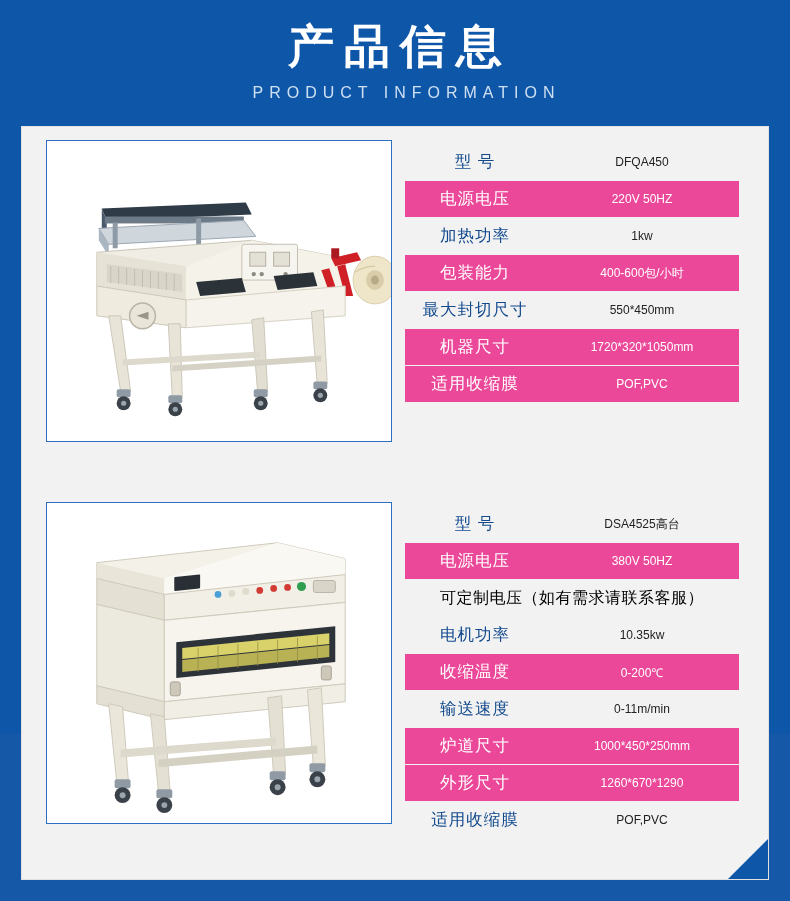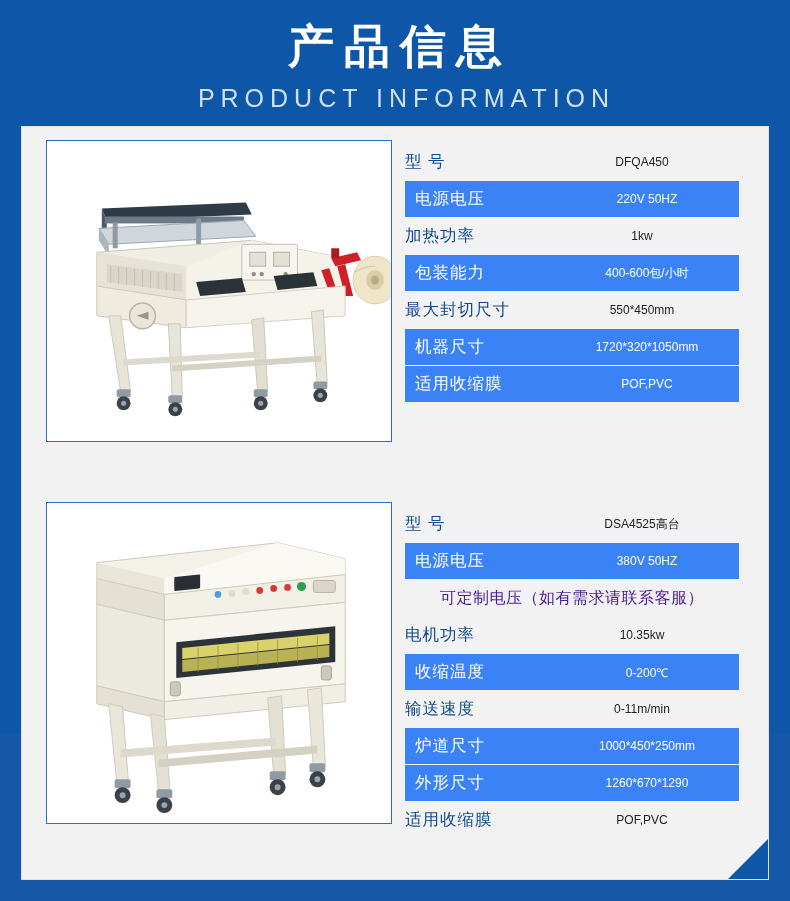--- a/index.html
+++ b/index.html
@@ -29,21 +29,21 @@
     color: #ffffff;
     font-size: 46px;
     font-weight: bold;
     letter-spacing: 10px;
     line-height: 1.25;
     margin: 0;
     padding-left: 10px;
   }
   .header .title-en {
     color: #cfe0f2;
-    font-size: 25px;
+    font-size: 16px;
     letter-spacing: 6px;
     margin-top: 8px;
     padding-left: 23px;
   }
   
   .panel {
     position: absolute;
     left: 22px;
     top: 127px;
     width: 746px;
@@ -84,26 +84,25 @@
     margin-left: 13px;
     margin-top: 4px;
   }
   .spec-row {
     display: flex;
     align-items: center;
     height: 36px;
     margin-bottom: 1px;
   }
   .spec-row.filled {
-    background: #3b82f6;
-    padding-left: 10px;
+    background: #ec4899;
   }
   .spec-label {
     width: 140px;
-    text-align: left;
+    text-align: center;
     font-size: 16.5px;
     color: #134a8e;
     letter-spacing: 1px;
   }
   .spec-row.filled .spec-label {
     color: #ffffff;
   }
   .spec-value {
     flex: 1;
     text-align: center;
@@ -113,21 +112,21 @@
   .spec-row.filled .spec-value {
     color: #ffffff;
   }
   .spec-row.full {
     justify-content: center;
   }
   .spec-row.full .spec-note {
     width: 100%;
     text-align: center;
     font-size: 16px;
-    color: #4c1d95;
+    color: #000000;
     letter-spacing: 0.5px;
   }
 
   
   .m1-wrap { position: absolute; left: 0; top: 0; width: 100%; height: 100%; }
 
   
   .m2-wrap { position: absolute; left: 0; top: 0; width: 100%; height: 100%; }
 </style>
 </head>

